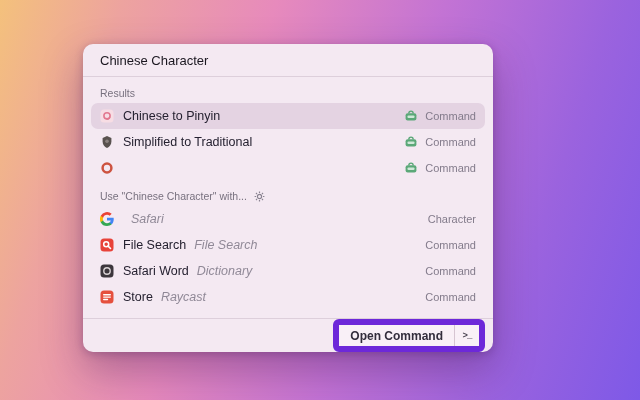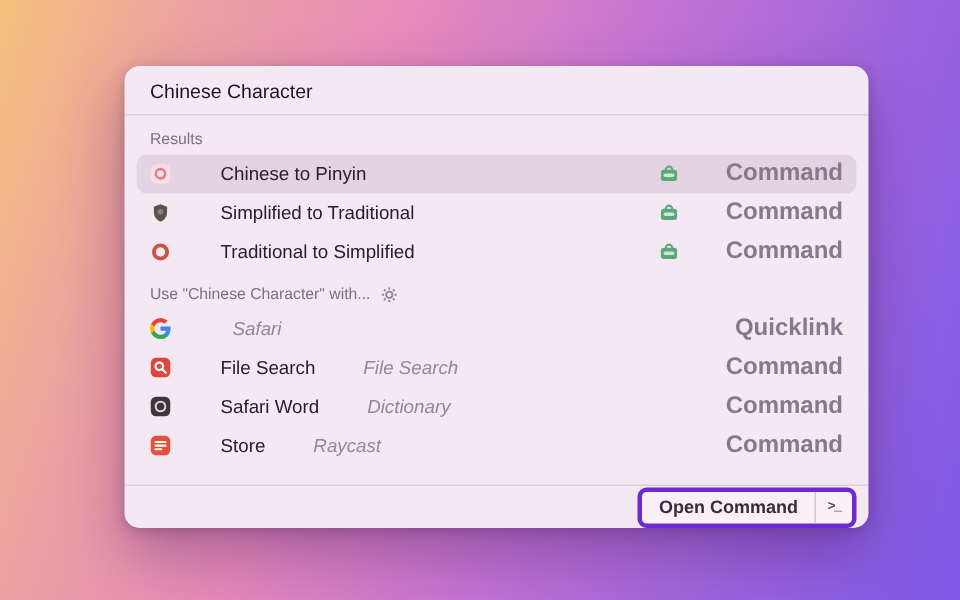--- a/index.html
+++ b/index.html
@@ -1,38 +1,38 @@
 <!DOCTYPE html>
 <html><head>
 <meta charset="utf-8">
 <style>
   html,body{margin:0;padding:0;}
   body{width:640px;height:400px;overflow:hidden;font-family:"Liberation Sans",sans-serif;}
   .stage{position:relative;width:640px;height:400px;
     background:linear-gradient(108deg,#f4c17c 0%,#eda39f 16%,#e78abc 36%,#c373d4 58%,#9b63de 80%,#7e59e7 100%);}
-  .window{position:absolute;left:83px;top:44px;width:496px;height:308px;
+  .window{position:absolute;left:83px;top:44px;width:410px;height:308px;
     background:#f4e9f2;border-radius:10px;box-shadow:0 18px 40px rgba(60,20,80,.35),0 2px 8px rgba(60,20,80,.25);
     display:flex;flex-direction:column;overflow:hidden;}
   .searchbar{height:32px;flex:0 0 32px;display:flex;align-items:center;padding:0 17px;
     border-bottom:1px solid rgba(70,40,70,.13);}
   .search-text{font-size:13px;color:#1b1720;}
   .content{flex:1 1 auto;padding:0 8px;}
   .section-label{display:flex;align-items:center;gap:7px;margin:10px 9px 4px 9px;
     font-size:10.5px;color:#78717f;}
-  .row{height:26px;display:flex;align-items:center;padding:0 9px;border-radius:7px;gap:24px;}
+  .row{height:26px;display:flex;align-items:center;padding:0 9px;border-radius:7px;}
   .row.selected{background:#e4d3e2;}
   .icon{width:14px;height:14px;flex:0 0 14px;margin-right:9px;display:block;}
   .title{font-size:12.5px;color:#252130;white-space:nowrap;}
   .subtitle{font-size:12.5px;color:#908997;margin-left:8px;white-space:nowrap;font-style:italic;}
   .spacer{flex:1 1 auto;}
   .acc-icon{width:14px;height:14px;flex:0 0 14px;margin-right:7px;display:block;}
-  .type{font-size:16px;color:#837b8b;font-weight:bold;}
+  .type{font-size:11px;color:#837b8b;}
   .footer{flex:0 0 28px;display:flex;align-items:center;justify-content:flex-end;
     padding:0 8px;border-top:1px solid rgba(70,40,70,.13);}
-  .action-group{display:flex;align-items:stretch;height:21px;border:3px solid #6d28d9;
+  .action-group{display:flex;align-items:stretch;height:21px;border:6px solid #6d28d9;
     border-radius:6px;background:#f9f0f7;overflow:hidden;}
   .action-btn{display:flex;align-items:center;padding:0 11px;font-size:12px;font-weight:700;color:#332d3c;}
   .key-hint{display:flex;align-items:center;justify-content:center;width:24px;
     border-left:1px solid #d6c5d2;font-family:"Liberation Mono",monospace;
     font-size:9px;font-weight:700;color:#4c4553;letter-spacing:-1px;}
 </style>
 </head>
 <body>
 
 <div class="stage">
@@ -76,21 +76,20 @@
           <rect x="1.6" y="4.2" width="10.8" height="7.4" rx="2" fill="#5ba878"></rect>
           <rect x="3.4" y="6.6" width="7.2" height="2.4" rx="1.2" fill="#cfe8d8"></rect>
         </svg>
         <span class="type">Command</span>
       </div>
 
       <div class="row">
         <svg class="icon" viewBox="0 0 14 14">
           <circle cx="7" cy="7" r="4.4" fill="none" stroke="#cd5340" stroke-width="2.5"></circle>
         </svg>
-        <span class="title">Traditional to Simplified</span>
         <span class="spacer"></span>
         <svg class="acc-icon" viewBox="0 0 14 14">
           <path d="M4.8 4.6 C4.8 2.9 6 2.1 7 2.1 C8 2.1 9.2 2.9 9.2 4.6" fill="none" stroke="#5ba878" stroke-width="1.4"></path>
           <rect x="1.6" y="4.2" width="10.8" height="7.4" rx="2" fill="#5ba878"></rect>
           <rect x="3.4" y="6.6" width="7.2" height="2.4" rx="1.2" fill="#cfe8d8"></rect>
         </svg>
         <span class="type">Command</span>
       </div>
 
       <div class="section-label" style="margin-top:9px;">
@@ -105,21 +104,21 @@
 
       <div class="row">
         <svg class="icon" viewBox="0 0 18 18">
           <path fill="#4285F4" d="M17.64 9.2c0-.64-.06-1.25-.16-1.84H9v3.48h4.84a4.14 4.14 0 0 1-1.8 2.72v2.26h2.91c1.7-1.57 2.69-3.88 2.69-6.62z"></path>
           <path fill="#34A853" d="M9 18c2.43 0 4.47-.8 5.96-2.18l-2.91-2.26c-.81.54-1.84.86-3.05.86-2.34 0-4.33-1.58-5.04-3.71H.96v2.33A9 9 0 0 0 9 18z"></path>
           <path fill="#FBBC05" d="M3.96 10.71a5.41 5.41 0 0 1 0-3.42V4.96H.96a9 9 0 0 0 0 8.08l3-2.33z"></path>
           <path fill="#EA4335" d="M9 3.58c1.32 0 2.51.45 3.44 1.35l2.58-2.58A9 9 0 0 0 .96 4.96l3 2.33C4.67 5.16 6.66 3.58 9 3.58z"></path>
         </svg>
         <span class="subtitle">Safari</span>
         <span class="spacer"></span>
-        <span class="type">Quicklink</span>
+        <span class="type">Character</span>
       </div>
 
       <div class="row">
         <svg class="icon" viewBox="0 0 14 14">
           <rect x="0.5" y="0.5" width="13" height="13" rx="3.5" fill="#e8433a"></rect>
           <circle cx="6.2" cy="6.2" r="2.5" fill="none" stroke="#ffffff" stroke-width="1.5"></circle>
           <path d="M8.1 8.1 L10.5 10.5" stroke="#ffffff" stroke-width="1.6" stroke-linecap="round"></path>
         </svg>
         <span class="title">File Search</span>
         <span class="subtitle">File Search</span>

